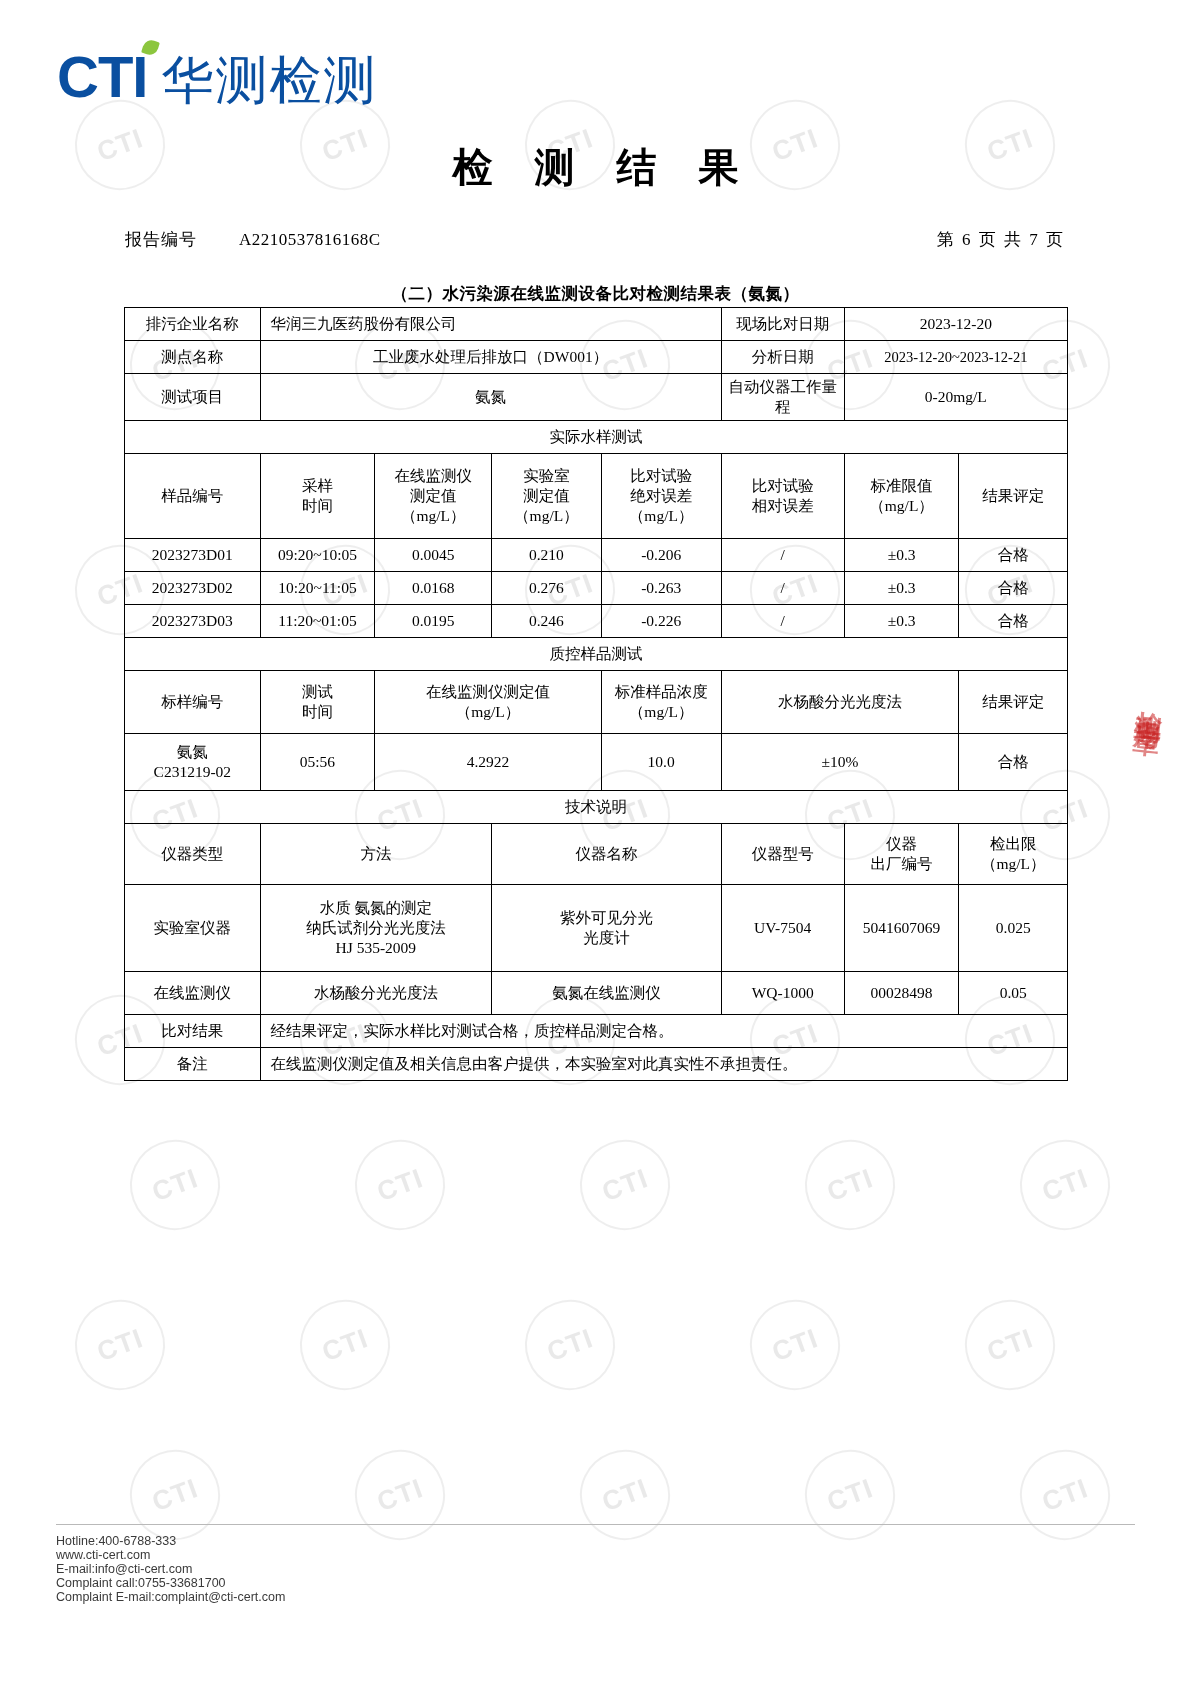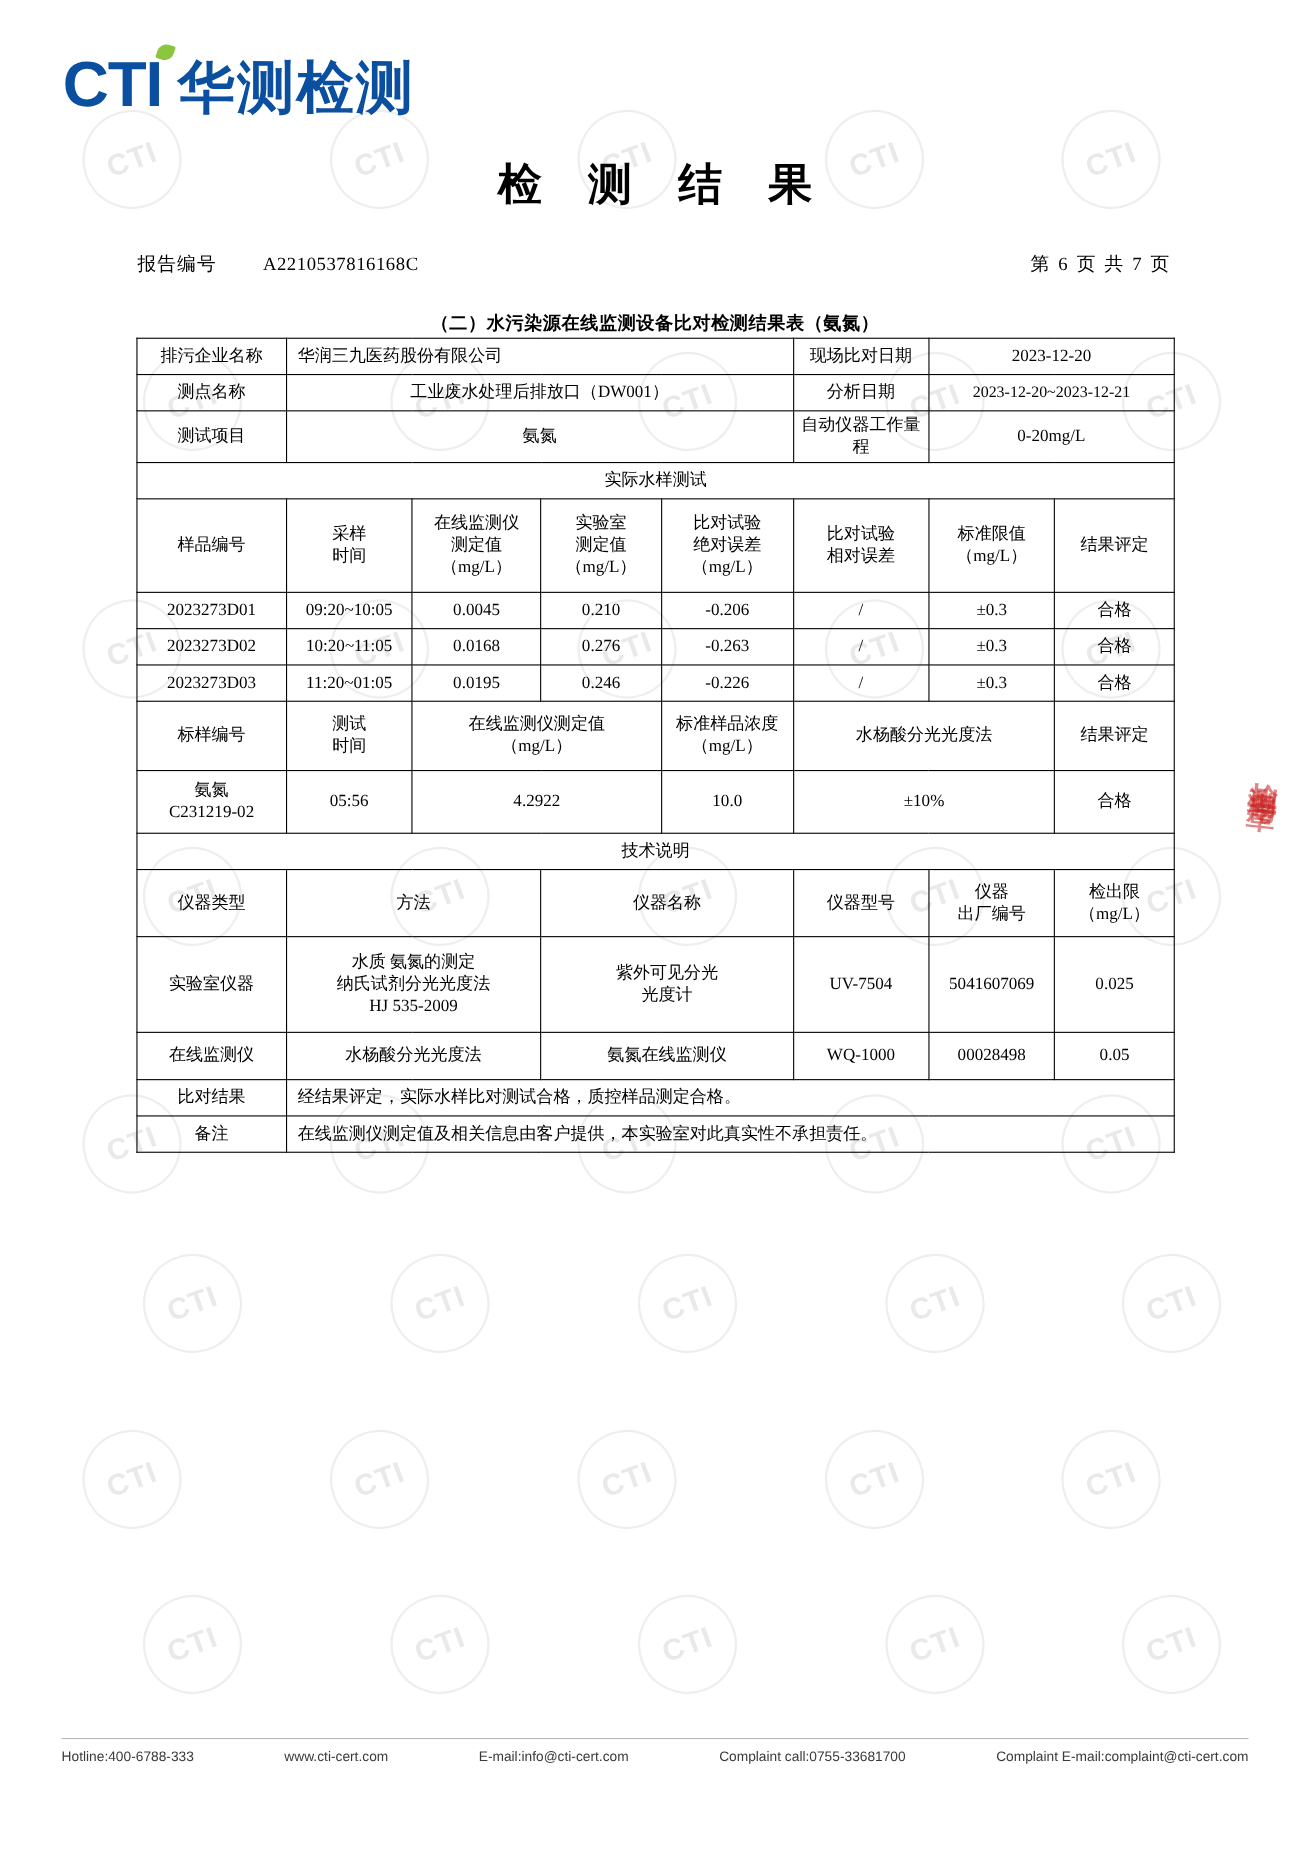--- a/index.html
+++ b/index.html
@@ -63,21 +63,21 @@
     width: 15px;
     height: 15px;
     background: #8cc63e;
     border-radius: 60% 10% 60% 10%;
     top: -8px;
     left: 86px;
     transform: rotate(18deg);
   }
   .logo-cn {
     font-family: "Liberation Sans", sans-serif;
-    font-weight: bold;
+    font-weight: normal;
     font-size: 52px;
     color: #0a4fa0;
     margin-left: 14px;
     line-height: 1;
     letter-spacing: 2px;
   }
 
   
   .doc-title {
     position: absolute;
@@ -174,20 +174,21 @@
     right: 56px;
     bottom: 80px;
     border-top: 1px solid #b9b9b9;
     padding-top: 9px;
     display: flex;
     justify-content: space-between;
     font-family: "Liberation Sans", sans-serif;
     font-size: 12.5px;
     color: #3a3a3a;
     z-index: 2;
+    flex-direction: column;
   }
 </style>
 </head>
 <body>
 
 <div id="watermarks">
     <div class="wm" style="left: 75px; top: 100px;">CTI</div>
     <div class="wm" style="left: 300px; top: 100px;">CTI</div>
     <div class="wm" style="left: 525px; top: 100px;">CTI</div>
     <div class="wm" style="left: 750px; top: 100px;">CTI</div>
@@ -316,20 +317,23 @@
         <td>11:20~01:05</td>
         <td>0.0195</td>
         <td>0.246</td>
         <td>-0.226</td>
         <td>/</td>
         <td>±0.3</td>
         <td>合格</td>
       </tr>
 
       <tr>
+        <td colspan="8" class="band">质控样品测试</td>
+      </tr>
+      <tr>
         <td style="height:56px">标样编号</td>
         <td>测试<br>时间</td>
         <td colspan="2">在线监测仪测定值<br>（mg/L）</td>
         <td>标准样品浓度<br>（mg/L）</td>
         <td colspan="2">水杨酸分光光度法</td>
         <td>结果评定</td>
       </tr>
       <tr>
         <td style="height:50px">氨氮<br>C231219-02</td>
         <td>05:56</td>

